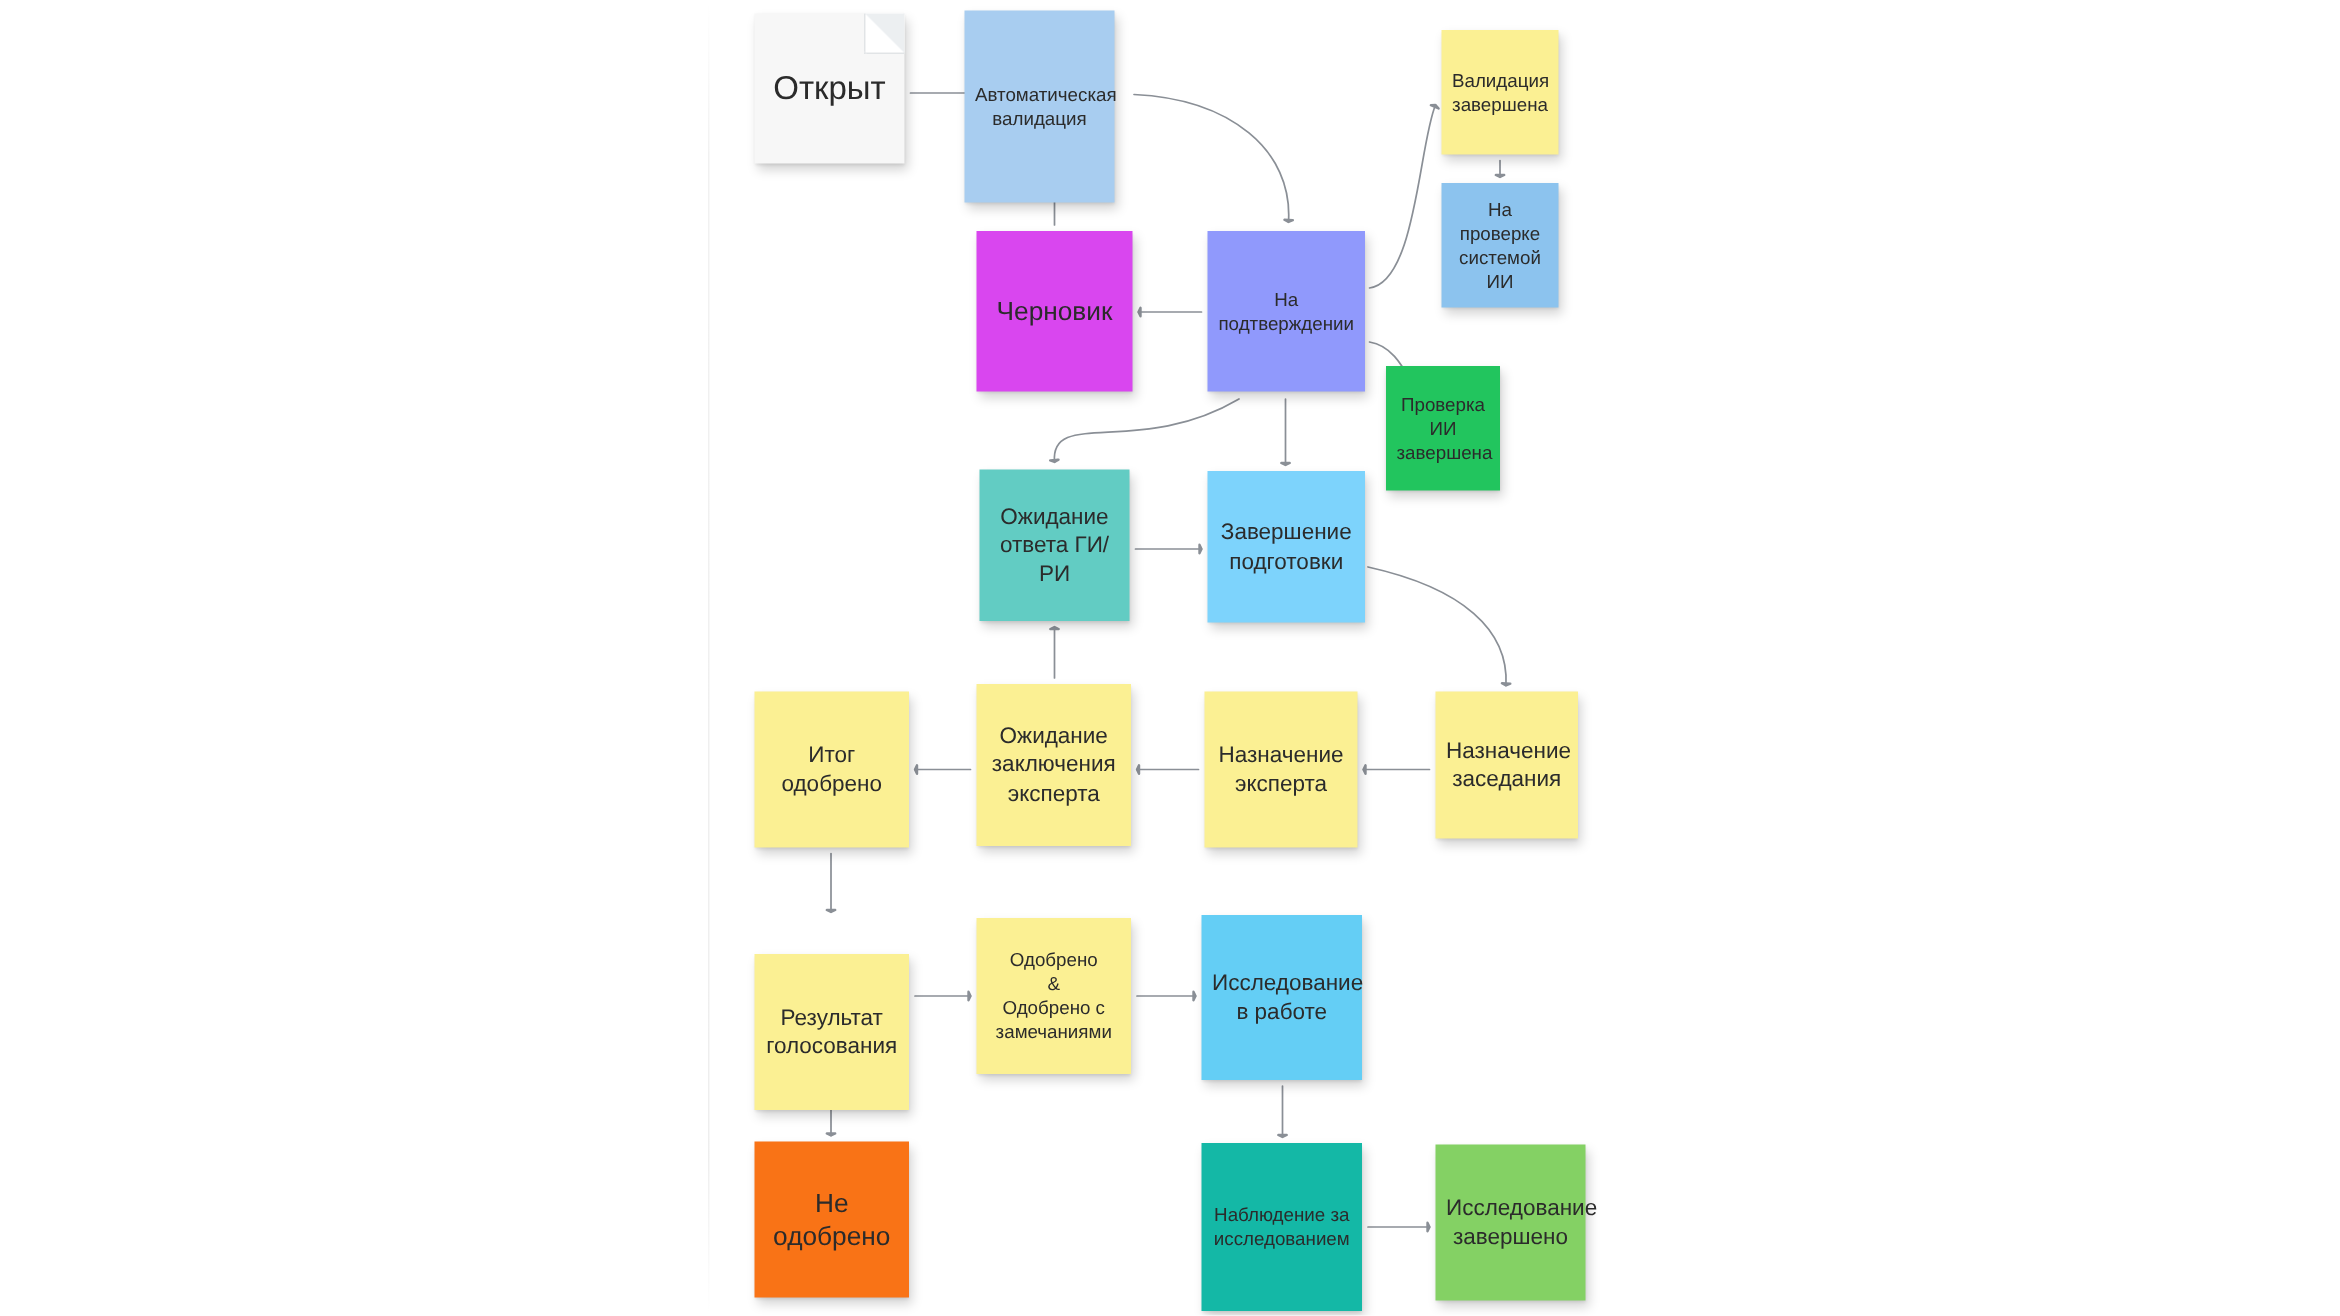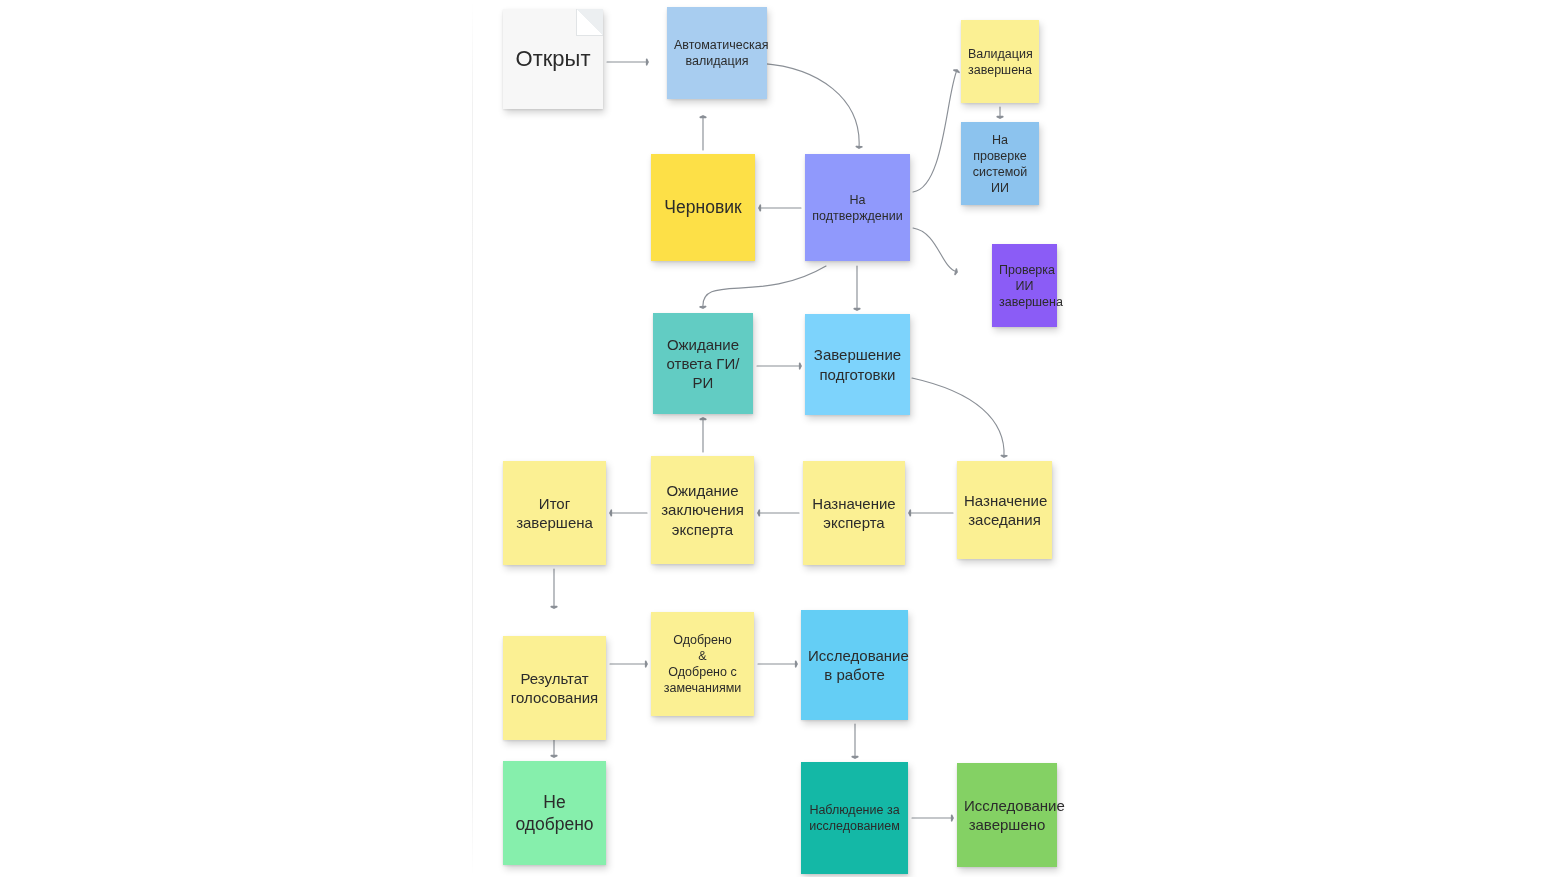--- a/index.html
+++ b/index.html
@@ -165,58 +165,58 @@
       </g>
       <g>
         <path d="M 912 818 L 953 818" fill="none" stroke="#8a8f96" stroke-width="1.15" stroke-linecap="round"></path>
         <path d="M 953 818 L 951.6633527979242 820.7970295417072 L 951.6633527979242 815.2029704582928 Z" fill="#8a8f96" stroke="#8a8f96" stroke-width="1.6" stroke-linejoin="round"></path>
       </g>
     </svg>
   <div id="notes-layer">
       <div class="note sz-xl curl" style="left: 503px; top: 9px; width: 100px; height: 100px; background: rgb(247, 247, 247);">
         <span class="txt">Открыт</span>
       </div>
-      <div class="note sz-s" style="left: 667px; top: 7px; width: 100px; height: 92px; background: rgb(168, 205, 240);">
+      <div class="note sz-s" style="left: 643px; top: 7px; width: 100px; height: 128px; background: rgb(168, 205, 240);">
         <span class="txt">Автоматическая
 валидация</span>
       </div>
       <div class="note sz-s" style="left: 961px; top: 20px; width: 78px; height: 83px; background: rgb(251, 240, 147);">
         <span class="txt">Валидация
 завершена</span>
       </div>
       <div class="note sz-s" style="left: 961px; top: 122px; width: 78px; height: 83px; background: rgb(140, 195, 238);">
         <span class="txt">На
 проверке
 системой
 ИИ</span>
       </div>
-      <div class="note sz-l" style="left: 651px; top: 154px; width: 104px; height: 107px; background: #fde047;">
+      <div class="note sz-l" style="left: 651px; top: 154px; width: 104px; height: 107px; background: #d946ef;">
         <span class="txt">Черновик</span>
       </div>
       <div class="note sz-s" style="left: 805px; top: 154px; width: 105px; height: 107px; background: rgb(144, 153, 252);">
         <span class="txt">На
 подтверждении</span>
       </div>
-      <div class="note sz-s" style="left: 992px; top: 244px; width: 65px; height: 83px; background: #8b5cf6;">
+      <div class="note sz-s" style="left: 924px; top: 244px; width: 76px; height: 83px; background: #22c55e;">
         <span class="txt">Проверка
 ИИ
 завершена</span>
       </div>
       <div class="note sz-m" style="left: 653px; top: 313px; width: 100px; height: 101px; background: rgb(98, 204, 195);">
         <span class="txt">Ожидание
 ответа ГИ/
 РИ</span>
       </div>
       <div class="note sz-m" style="left: 805px; top: 314px; width: 105px; height: 101px; background: #7dd3fc;">
         <span class="txt">Завершение
 подготовки</span>
       </div>
       <div class="note sz-m" style="left: 503px; top: 461px; width: 103px; height: 104px; background: rgb(251, 240, 147);">
         <span class="txt">Итог
-завершена</span>
+одобрено</span>
       </div>
       <div class="note sz-m" style="left: 651px; top: 456px; width: 103px; height: 108px; background: rgb(251, 240, 147);">
         <span class="txt">Ожидание
 заключения
 эксперта</span>
       </div>
       <div class="note sz-m" style="left: 803px; top: 461px; width: 102px; height: 104px; background: rgb(251, 240, 147);">
         <span class="txt">Назначение
 эксперта</span>
       </div>
@@ -231,21 +231,21 @@
       <div class="note sz-s" style="left: 651px; top: 612px; width: 103px; height: 104px; background: rgb(251, 240, 147);">
         <span class="txt">Одобрено
 &amp;
 Одобрено с
 замечаниями</span>
       </div>
       <div class="note sz-m" style="left: 801px; top: 610px; width: 107px; height: 110px; background: rgb(100, 206, 245);">
         <span class="txt">Исследование
 в работе</span>
       </div>
-      <div class="note sz-l" style="left: 503px; top: 761px; width: 103px; height: 104px; background: #86efac;">
+      <div class="note sz-l" style="left: 503px; top: 761px; width: 103px; height: 104px; background: #f97316;">
         <span class="txt">Не
 одобрено</span>
       </div>
       <div class="note sz-s" style="left: 801px; top: 762px; width: 107px; height: 112px; background: #14b8a6;">
         <span class="txt">Наблюдение за
 исследованием</span>
       </div>
       <div class="note sz-m" style="left: 957px; top: 763px; width: 100px; height: 104px; background: rgb(132, 209, 100);">
         <span class="txt">Исследование
 завершено</span>

